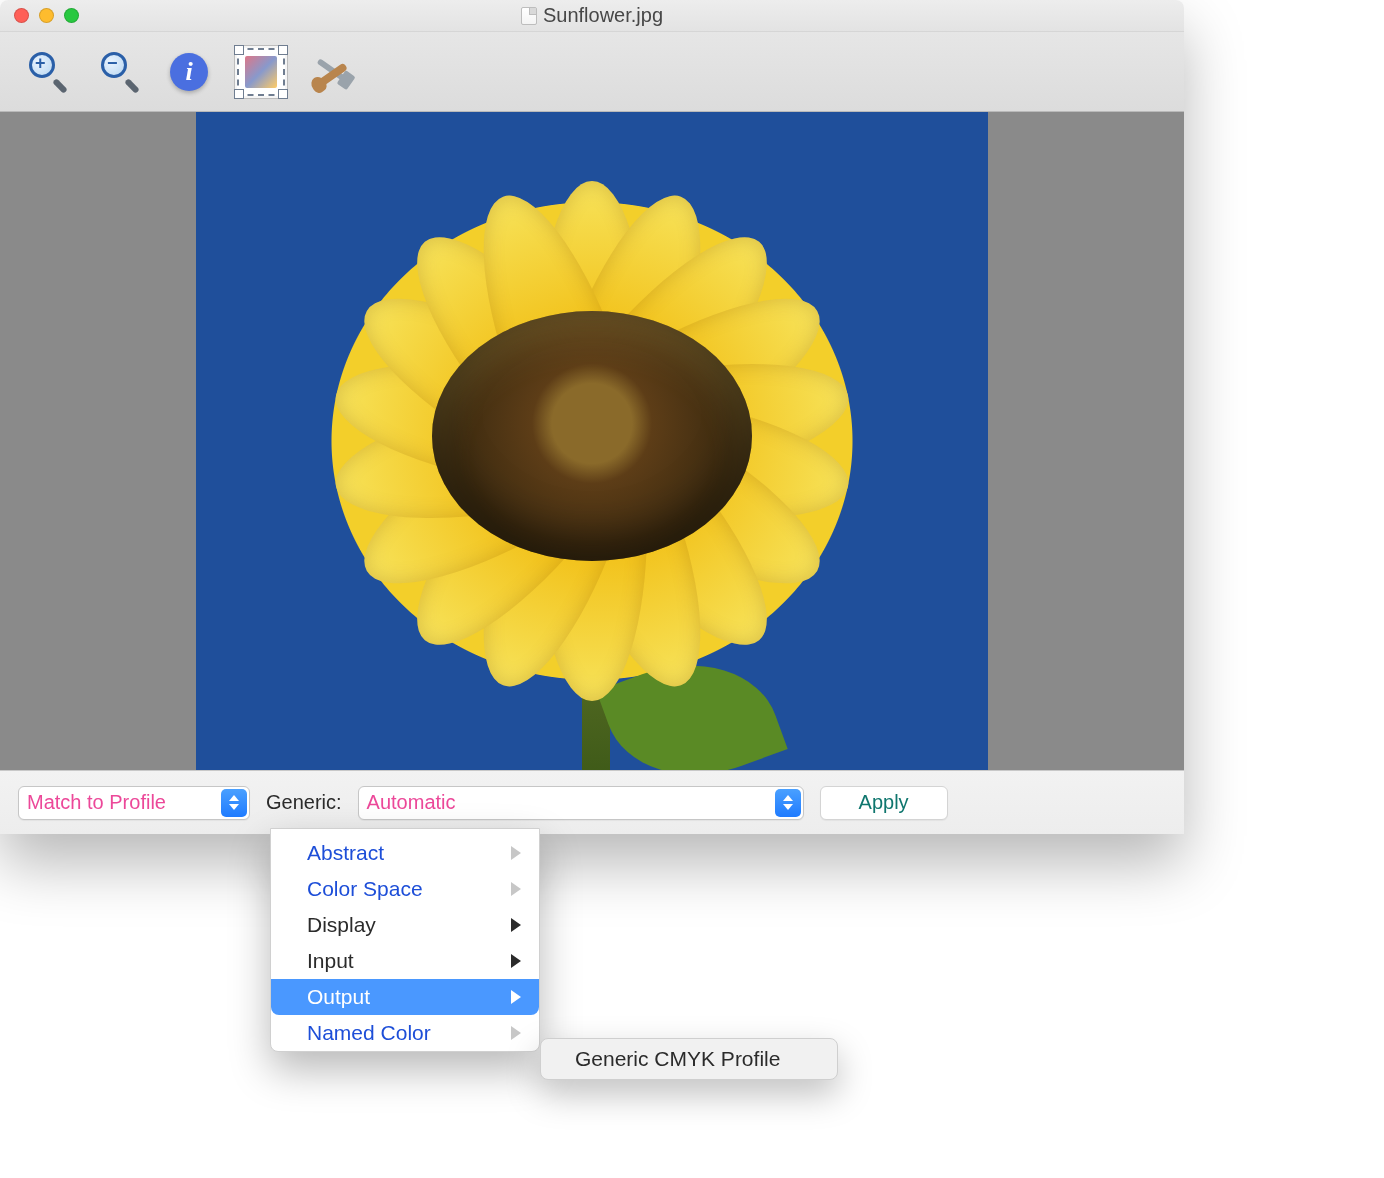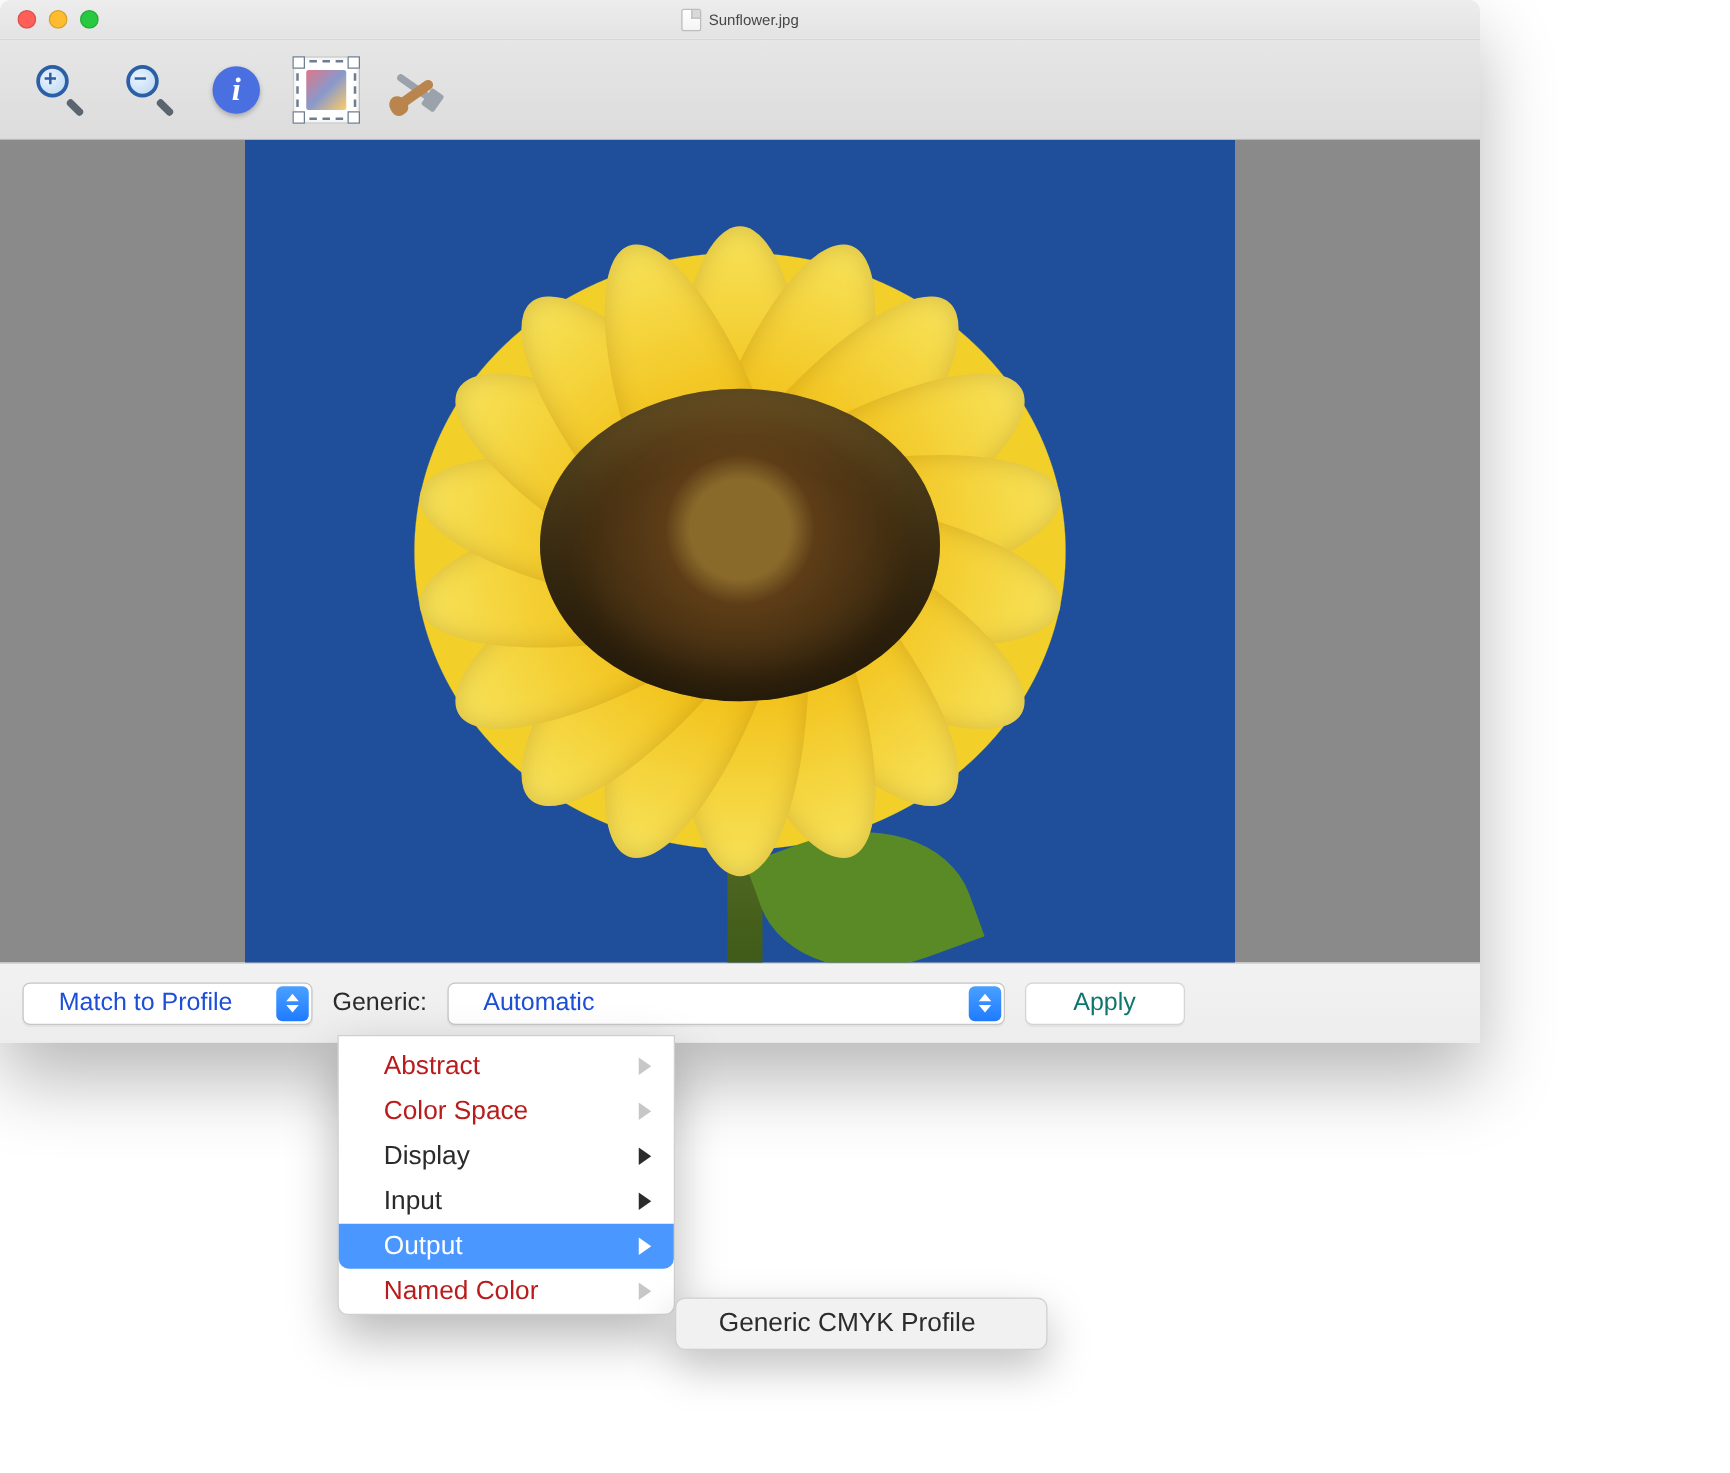--- a/index.html
+++ b/index.html
@@ -25,21 +25,21 @@
   }
   .traffic-lights {
     display: flex; gap: 10px; margin-left: 14px;
   }
   .light { width: 15px; height: 15px; border-radius: 50%; border: 0.5px solid rgba(0,0,0,0.15); }
   .light.red { background: #ff5f57; }
   .light.yellow { background: #febc2e; }
   .light.green { background: #28c840; }
   .title-center {
     position: absolute; left: 0; right: 0; text-align: center;
-    color: #474747; font-size: 12px; display: flex; align-items: center; justify-content: center; gap: 6px;
+    color: #474747; font-size: 20px; display: flex; align-items: center; justify-content: center; gap: 6px;
     pointer-events: none;
   }
   .doc-icon { width: 16px; height: 18px; background: linear-gradient(#fff,#f4f4f4); border: 1px solid #bdbdbd; border-radius: 2px; position: relative; display:inline-block;}
   .doc-icon::after { content:""; position:absolute; top:0; right:0; width:6px; height:6px; background:#d9d9d9; border-bottom:1px solid #bdbdbd; border-left:1px solid #bdbdbd;}
   
   .toolbar {
     height: 80px;
     background: linear-gradient(#e6e6e6, #dcdcdc);
     border-bottom: 1px solid #b9b9b9;
     display: flex; align-items: center; gap: 18px; padding: 0 18px;
@@ -91,21 +91,21 @@
   .leaf { position:absolute; width:160px; height:120px; background:#5a8a25; border-radius:0 70% 0 70%; bottom:-10px; }
   .leaf.l{ left:calc(50% + 20px); transform: rotate(-20deg);}
   
   .controls {
     height: 64px; background: linear-gradient(#f2f2f2,#ededed);
     border-top: 1px solid #c8c8c8;
     display:flex; align-items:center; gap:16px; padding:0 18px;
   }
   .select {
     height: 34px; background:#fff; border:1px solid #c6c6c6; border-radius:6px;
-    display:flex; align-items:center; padding:0 34px 0 28px; font-size:20px; color:#1d4ed8;
+    display:flex; align-items:center; padding:0 34px 0 8px; font-size:20px; color:#ec4899;
     position:relative; box-shadow: 0 1px 1px rgba(0,0,0,0.05);
   }
   .select .stepper {
     position:absolute; right:2px; top:2px; bottom:2px; width:26px;
     background: linear-gradient(#4aa0ff,#1f7bff);
     border-radius:5px;
     display:flex; flex-direction:column; align-items:center; justify-content:center;
   }
   .select .stepper::before, .select .stepper::after {
     content:""; width:0; height:0; border-left:5px solid transparent; border-right:5px solid transparent;
@@ -128,21 +128,21 @@
   .menu {
     position:absolute; left:270px; top:828px; width:270px;
     background:#fff; border:1px solid #d0d0d0; border-radius:0 0 8px 8px;
     box-shadow: 0 18px 40px rgba(0,0,0,0.28);
     padding: 6px 0 0 0; overflow:visible; z-index: 50;
   }
   .menu-item {
     height:36px; display:flex; align-items:center; justify-content:space-between;
     padding: 0 18px 0 36px; font-size:21px; color:#2b2b2b;
   }
-  .menu-item.disabled { color:#b91c1c; }
+  .menu-item.disabled { color:#1d4ed8; }
   .menu-item .chev { width:0;height:0;border-top:7px solid transparent;border-bottom:7px solid transparent;border-left:10px solid currentColor; }
   .menu-item.disabled .chev { border-left-color:#c7c7c7; }
   .menu-item.hl {
     background:#4a98ff; color:#fff; border-radius:0;
   }
   .menu-item.hl .chev { border-left-color:#fff; }
   .menu-item.hl:last-child { border-radius: 0 0 8px 8px; }
   .submenu {
     position:absolute; left:540px; top:1038px; width:298px; height:42px;
     background:#f1f1f1; border:1px solid #cfcfcf; border-radius:8px;

